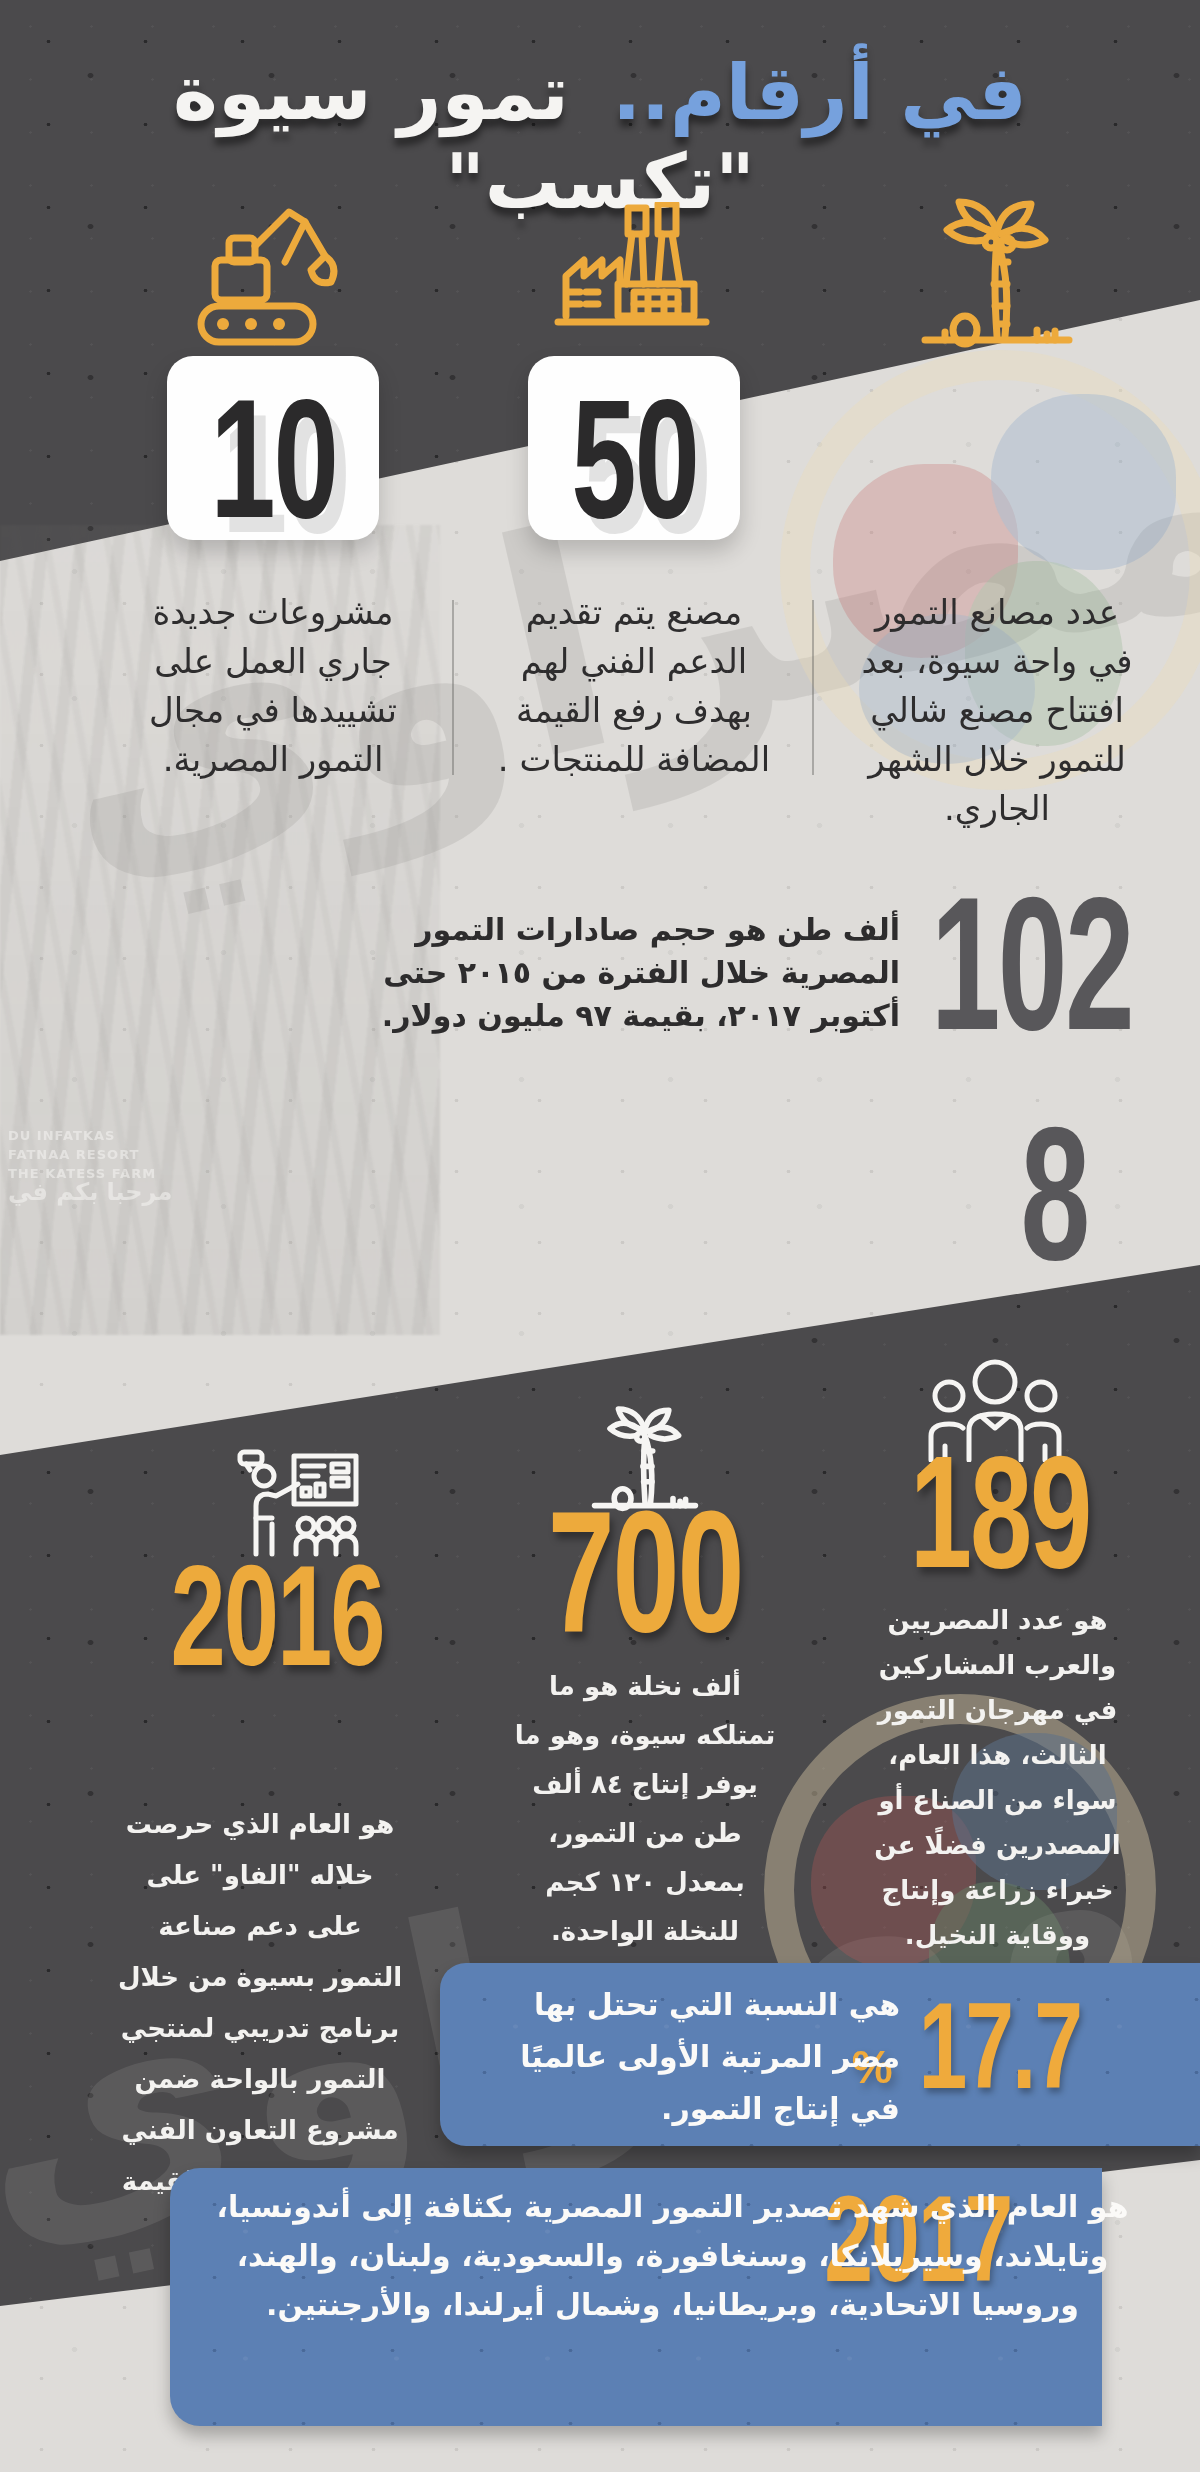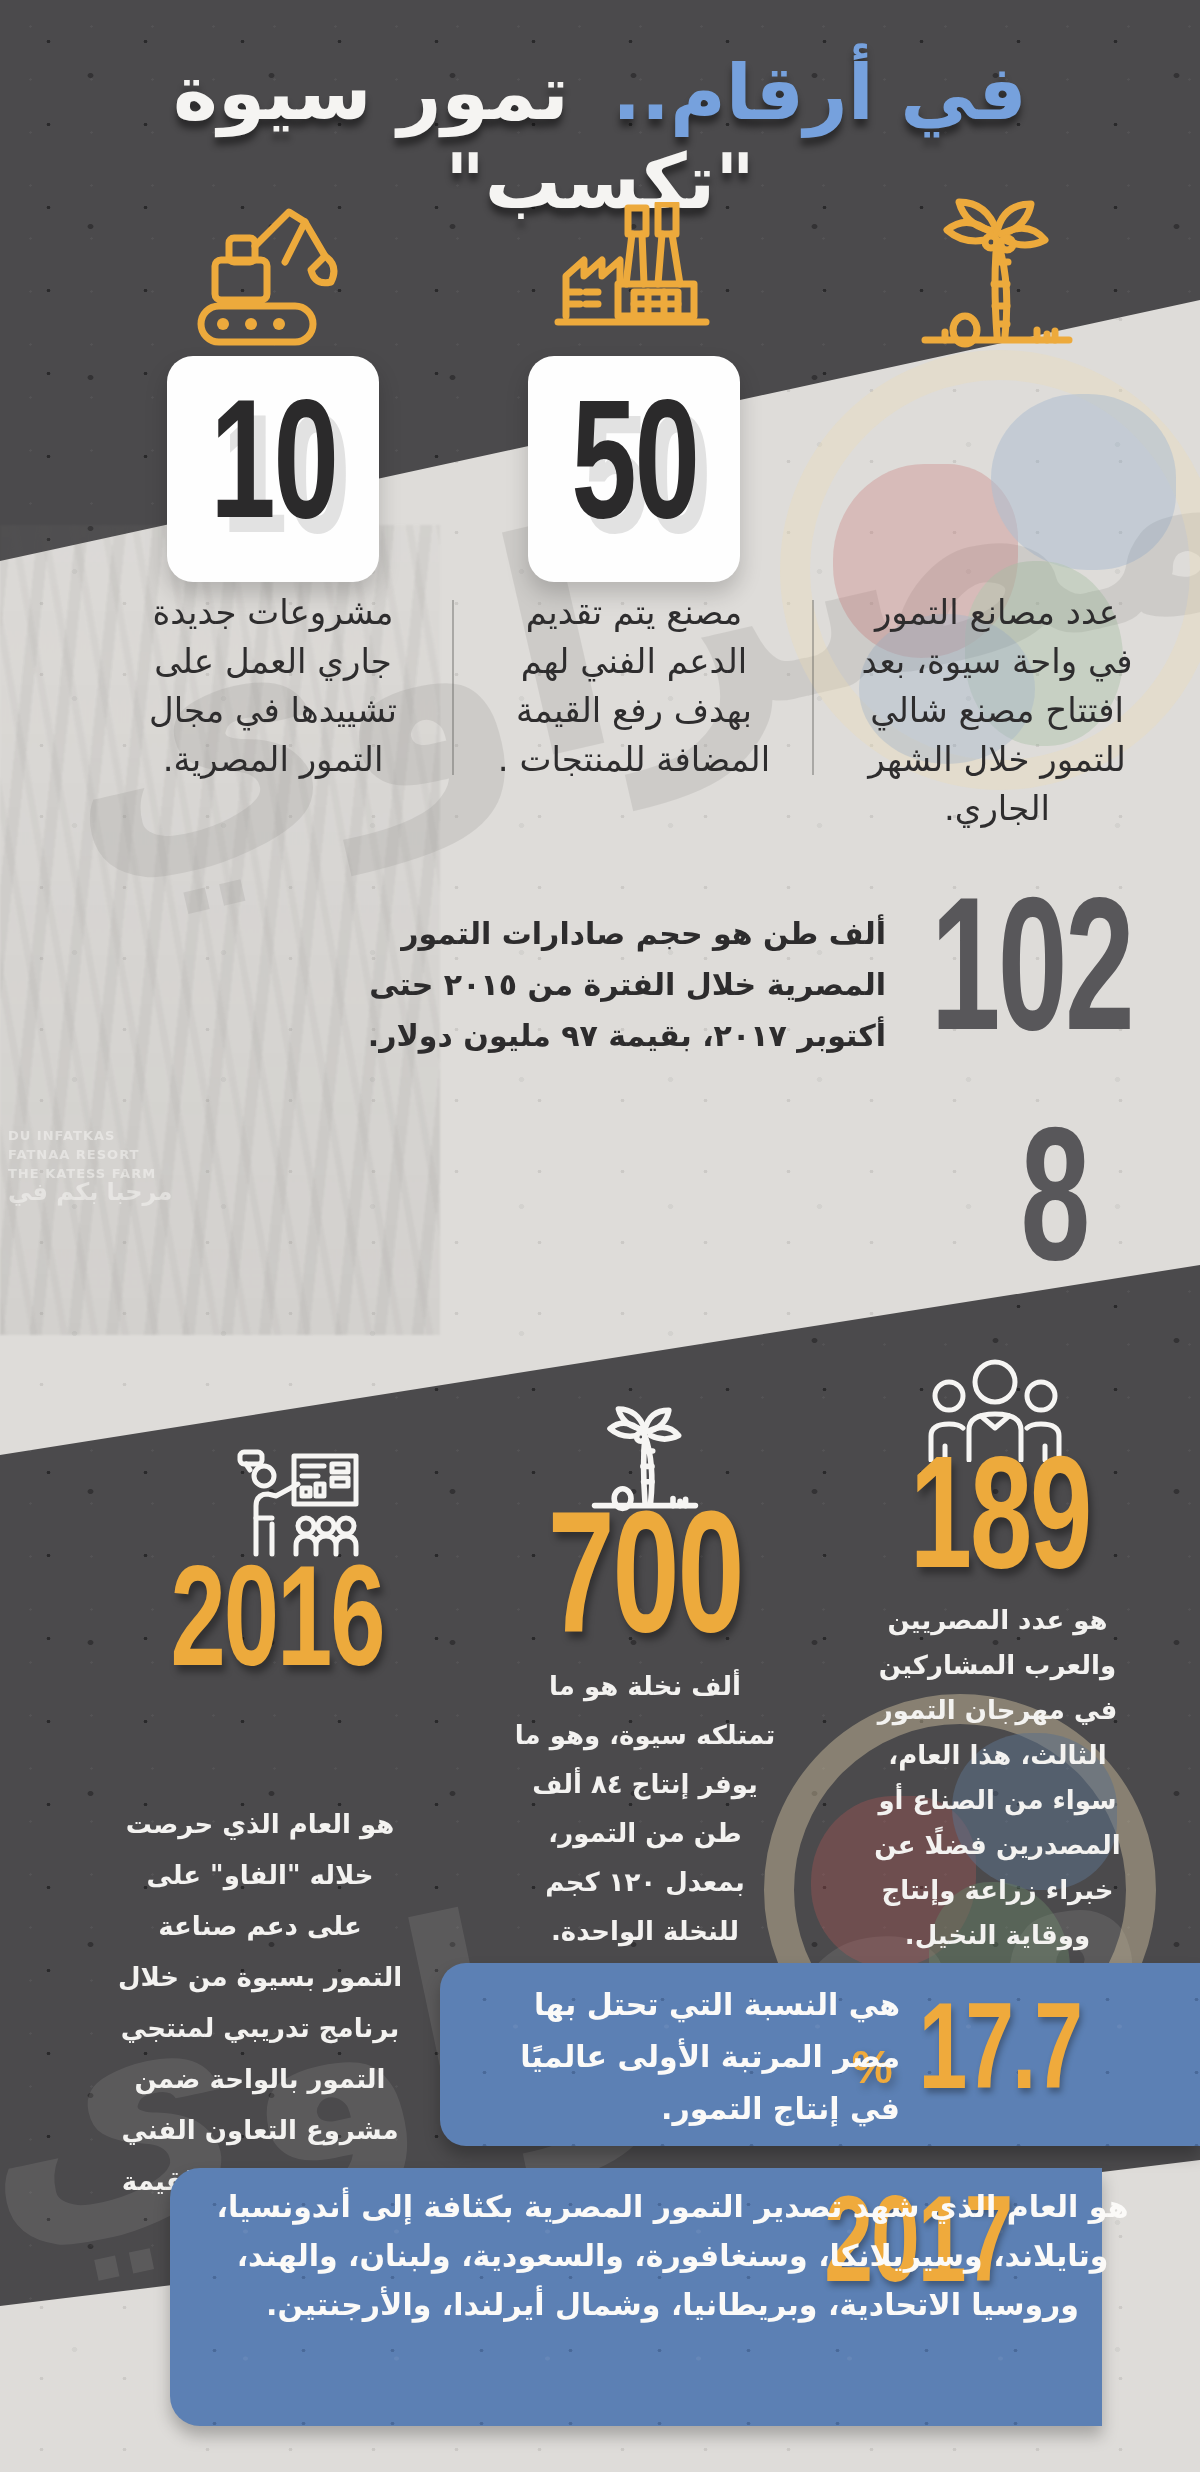--- a/index.html
+++ b/index.html
@@ -48,21 +48,21 @@
   .wm-logo .green{right:22%;bottom:10%;width:36%;height:42%;background:rgba(124,168,122,.55);border-radius:45% 55% 50% 50%;}
   .wm-logo .blue2{left:18%;bottom:6%;width:40%;height:34%;background:rgba(96,136,180,.45);border-radius:55%;}
 
   #title{position:absolute;left:40px;top:48px;width:1120px;text-align:center;direction:rtl;
     font-size:76px;font-weight:bold;color:#f5f4f2;text-shadow:0 8px 7px rgba(0,0,0,.45);letter-spacing:0;}
   #title .hl{color:#76a1dd;margin-left:17px;}
 
   .icon{position:absolute;}
   .icon svg{display:block;}
 
-  .num-box{position:absolute;top:356px;width:212px;height:226px;background:#fefefe;border-radius:26px;
+  .num-box{position:absolute;top:356px;width:212px;height:184px;background:#fefefe;border-radius:26px;
     box-shadow:0 12px 22px rgba(0,0,0,.18);text-align:center;}
   .num-box .n{display:inline-block;font-family:"Liberation Sans",sans-serif;font-weight:bold;
     font-size:168px;line-height:206px;color:#2b2a2b;transform:scaleX(.7);letter-spacing:-3px;
     text-shadow:17px 15px 0 rgba(80,80,80,.16);}
 
   .col-text{position:absolute;top:588px;width:280px;direction:rtl;text-align:center;
     font-size:34px;line-height:49px;font-weight:normal;color:#2e2d2e;}
   .vdiv{position:absolute;top:600px;width:2px;height:175px;background:rgba(90,89,88,.4);}
 
   .mid-num{position:absolute;font-family:"Liberation Sans",sans-serif;font-weight:bold;color:#58575a;
@@ -167,21 +167,21 @@
   <div class="num-box" style="left:167px"><span class="n">10</span></div>
   <div class="num-box" style="left:528px"><span class="n">50</span></div>
 
   <div class="col-text" style="left:133px" dir="rtl">مشروعات جديدة جاري العمل على تشييدها في مجال التمور المصرية.</div>
   <div class="col-text" style="left:494px" dir="rtl">مصنع يتم تقديم الدعم الفني لهم بهدف رفع القيمة المضافة للمنتجات .</div>
   <div class="col-text" style="left:857px" dir="rtl">عدد مصانع التمور في واحة سيوة، بعد افتتاح مصنع شالي للتمور خلال الشهر الجاري.</div>
   <div class="vdiv" style="left:452px"></div>
   <div class="vdiv" style="left:812px"></div>
 
   <div class="mid-num" style="right:68px;top:888px"><span>102</span></div>
-  <div class="mid-text" style="right:314px;top:908px;width:580px;line-height:51px" dir="rtl">ألف طن هو حجم صادارات التمور المصرية خلال الفترة من ٢٠١٥ حتى أكتوبر ٢٠١٧، بقيمة ٩٧ مليون دولار.</div>
+  <div class="mid-text" style="right:300px;top:908px;width:580px;line-height:43px" dir="rtl">ألف طن هو حجم صادارات التمور المصرية خلال الفترة من ٢٠١٥ حتى أكتوبر ٢٠١٧، بقيمة ٩٧ مليون دولار.</div>
 
   <div class="mid-num" style="right:112px;top:1118px"><span>8</span></div>
 
   <div class="icon" style="left:925px;top:1356px">
     <svg width="140" height="106" viewBox="0 0 140 106" fill="none" stroke="#f6f5f3" stroke-width="5" stroke-linecap="round" stroke-linejoin="round">
       <circle cx="70" cy="26" r="20"></circle>
       <path d="M44 104 v-30 q0 -16 26 -16 q26 0 26 16 v30"></path>
       <path d="M56 60 l14 12 l14 -12"></path>
       <circle cx="24" cy="40" r="14"></circle>
       <path d="M6 104 v-24 q0 -12 18 -12 q10 0 14 4"></path>

